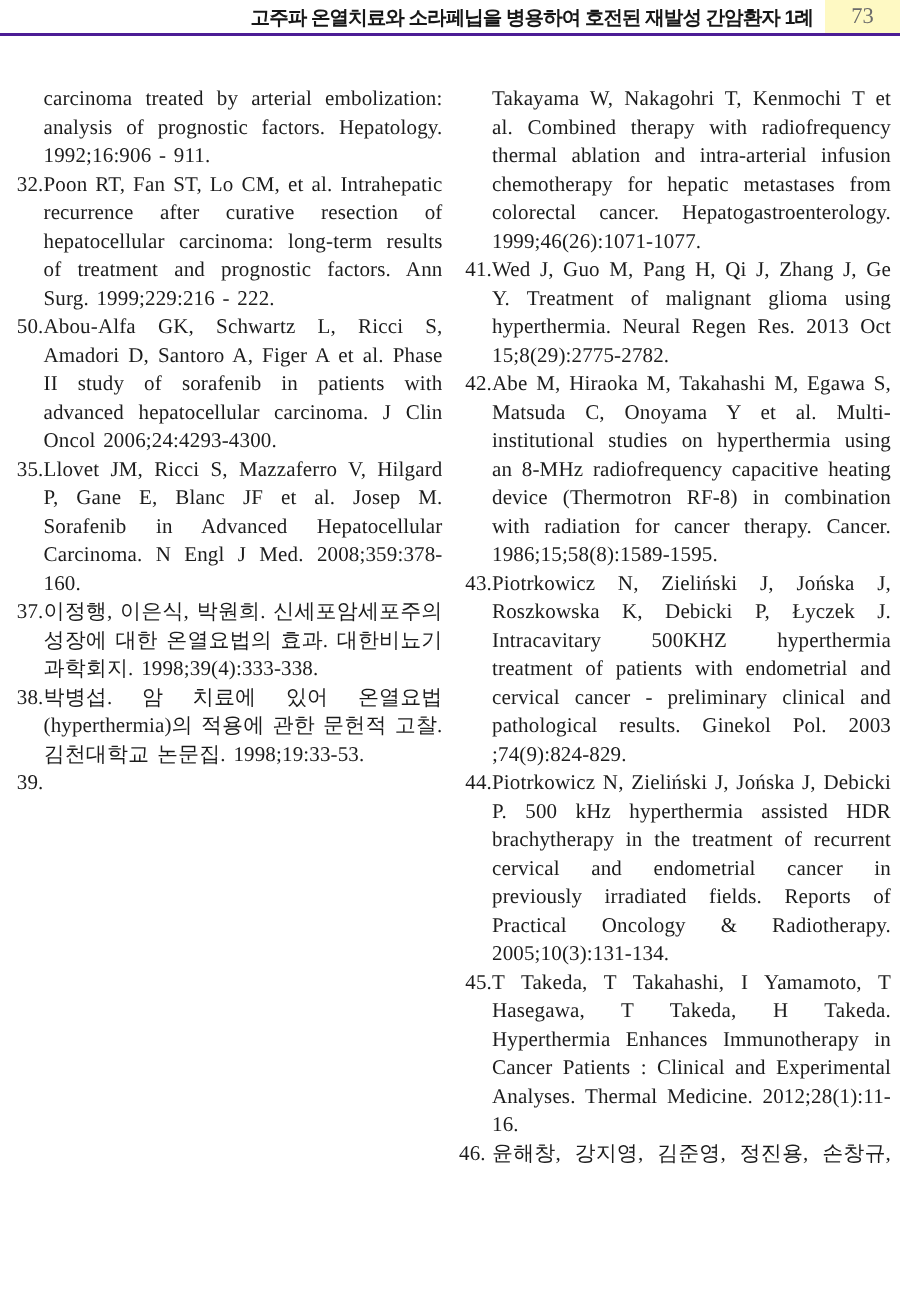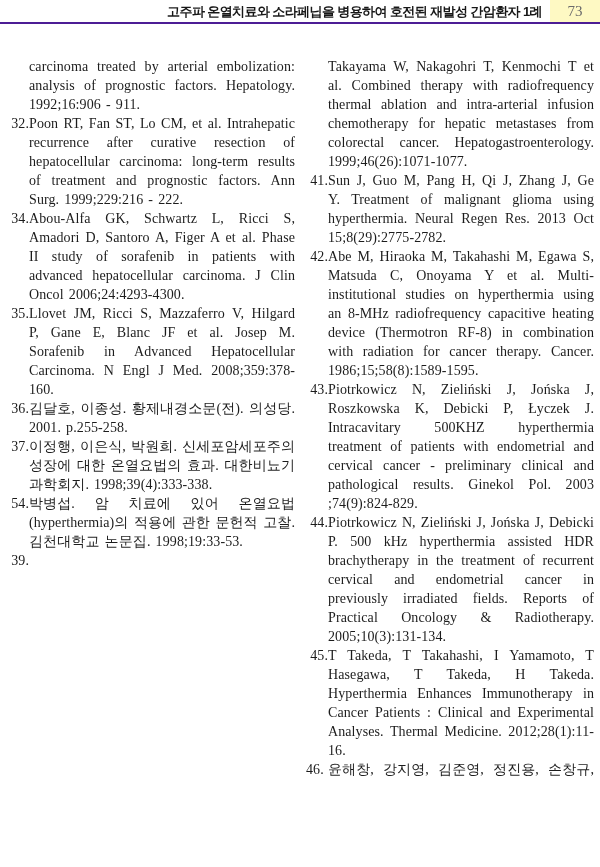--- a/index.html
+++ b/index.html
@@ -85,29 +85,28 @@
 
 <div class="header">
   <div class="header-title">고주파 온열치료와 소라페닙을 병용하여 호전된 재발성 간암환자 1례</div>
   <div class="page-box">73</div>
 </div>
 
 <div class="columns">
   <div class="col" id="col-left">
       <div class="ref"><span class="num"></span><span>carcinoma treated by arterial embolization: analysis of prognostic factors. Hepatology. 1992;16:906 - 911.</span></div>
       <div class="ref"><span class="num">32.</span><span>Poon RT, Fan ST, Lo CM, et al. Intrahepatic recurrence after curative resection of hepatocellular carcinoma: long-term results of treatment and prognostic factors. Ann Surg. 1999;229:216 - 222.</span></div>
-      <div class="ref"><span class="num">34.</span><span>Abou-Alfa GK, Schwartz L, Ricci S, Amadori D, Santoro A, Figer A et al. Phase II study of sorafenib in patients with advanced hepatocellular carcinoma. J Clin Oncol 2006;24:4293-4300.</span></div>
+      <div class="ref"><span class="num">50.</span><span>Abou-Alfa GK, Schwartz L, Ricci S, Amadori D, Santoro A, Figer A et al. Phase II study of sorafenib in patients with advanced hepatocellular carcinoma. J Clin Oncol 2006;24:4293-4300.</span></div>
       <div class="ref"><span class="num">35.</span><span>Llovet JM, Ricci S, Mazzaferro V, Hilgard P, Gane E, Blanc JF et al. Josep M. Sorafenib in Advanced Hepatocellular Carcinoma. N Engl J Med. 2008;359:378-160.</span></div>
-      <div class="ref"><span class="num">36.</span><span>김달호, 이종성. 황제내경소문(전). 의성당. 2001. p.255-258.</span></div>
       <div class="ref"><span class="num">37.</span><span>이정행, 이은식, 박원희. 신세포암세포주의 성장에 대한 온열요법의 효과. 대한비뇨기과학회지. 1998;39(4):333-338.</span></div>
-      <div class="ref"><span class="num">54.</span><span>박병섭. 암 치료에 있어 온열요법(hyperthermia)의 적용에 관한 문헌적 고찰. 김천대학교 논문집. 1998;19:33-53.</span></div>
+      <div class="ref"><span class="num">38.</span><span>박병섭. 암 치료에 있어 온열요법(hyperthermia)의 적용에 관한 문헌적 고찰. 김천대학교 논문집. 1998;19:33-53.</span></div>
       <div class="ref"><span class="num">39.</span></div>
     </div>
   <div class="col" id="col-right">
       <div class="ref"><span class="num"></span><span>Takayama W, Nakagohri T, Kenmochi T et al. Combined therapy with radiofrequency thermal ablation and intra-arterial infusion chemotherapy for hepatic metastases from colorectal cancer. Hepatogastroenterology. 1999;46(26):1071-1077.</span></div>
-      <div class="ref"><span class="num">41.</span><span>Sun J, Guo M, Pang H, Qi J, Zhang J, Ge Y. Treatment of malignant glioma using hyperthermia. Neural Regen Res. 2013 Oct 15;8(29):2775-2782.</span></div>
+      <div class="ref"><span class="num">41.</span><span>Wed J, Guo M, Pang H, Qi J, Zhang J, Ge Y. Treatment of malignant glioma using hyperthermia. Neural Regen Res. 2013 Oct 15;8(29):2775-2782.</span></div>
       <div class="ref"><span class="num">42.</span><span>Abe M, Hiraoka M, Takahashi M, Egawa S, Matsuda C, Onoyama Y et al. Multi-institutional studies on hyperthermia using an 8-MHz radiofrequency capacitive heating device (Thermotron RF-8) in combination with radiation for cancer therapy. Cancer. 1986;15;58(8):1589-1595.</span></div>
       <div class="ref"><span class="num">43.</span><span>Piotrkowicz N, Zieliński J, Jońska J, Roszkowska K, Debicki P, Łyczek J. Intracavitary 500KHZ hyperthermia treatment of patients with endometrial and cervical cancer - preliminary clinical and pathological results. Ginekol Pol. 2003 ;74(9):824-829.</span></div>
       <div class="ref"><span class="num">44.</span><span>Piotrkowicz N, Zieliński J, Jońska J, Debicki P. 500 kHz hyperthermia assisted HDR brachytherapy in the treatment of recurrent cervical and endometrial cancer in previously irradiated fields. Reports of Practical Oncology &amp; Radiotherapy. 2005;10(3):131-134.</span></div>
       <div class="ref"><span class="num">45.</span><span>T Takeda, T Takahashi, I Yamamoto, T Hasegawa, T Takeda, H Takeda. Hyperthermia Enhances Immunotherapy in Cancer Patients : Clinical and Experimental Analyses. Thermal Medicine. 2012;28(1):11-16.</span></div>
       <div class="ref truncated"><span class="num">46.</span><span>윤해창, 강지영, 김준영, 정진용, 손창규,</span></div>
     </div>
 </div>
 
 </body></html>

